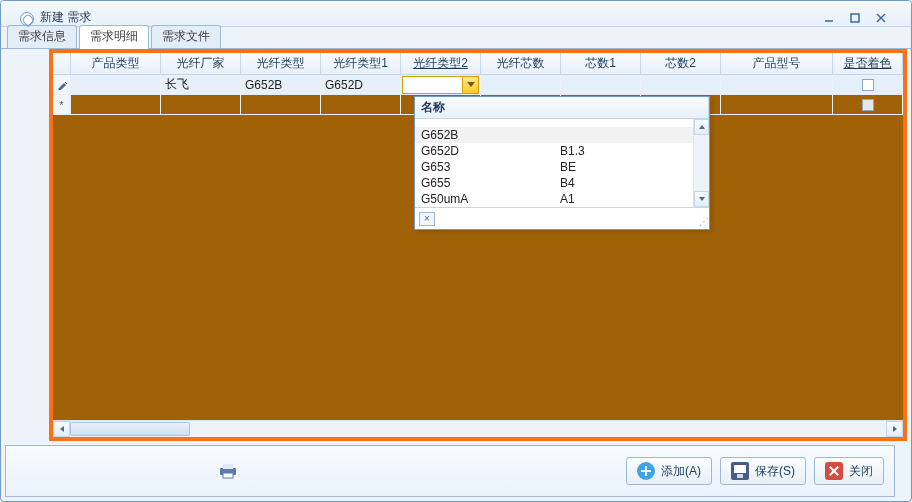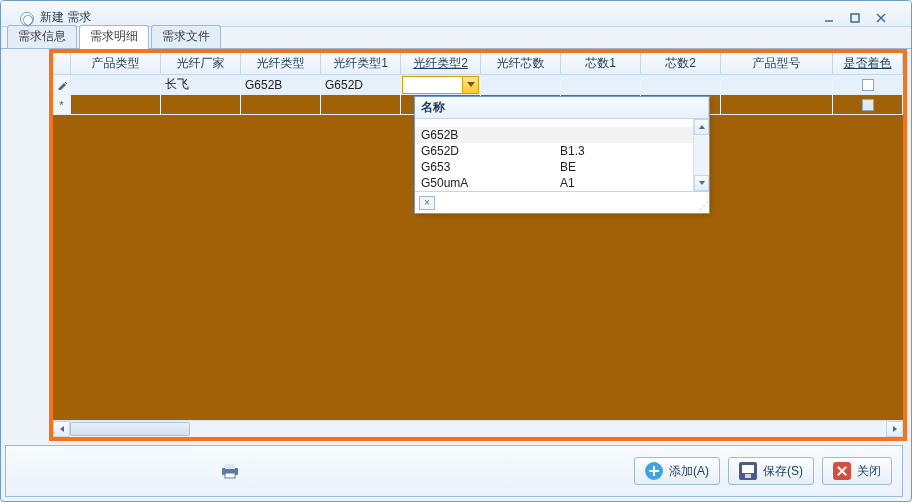--- a/index.html
+++ b/index.html
@@ -48,21 +48,21 @@
   .dd-scroll .sb-track{flex:1;}
   .dd-foot { height:22px; border-top:1px solid #c3d6ea; display:flex; align-items:center; padding:0 4px; position:relative;}
   .dd-foot .closebtn{width:16px;height:14px;border:1px solid #9cb9d9;background:#f2f6fb;display:flex;align-items:center;justify-content:center;color:#4a6a8a;font-size:10px;line-height:1;}
   .dd-foot .grip{position:absolute;right:2px;bottom:2px;color:#9cb9d9;font-size:10px;letter-spacing:-2px;}
   
   .hscroll { position:absolute; left:0; right:0; bottom:0; height:17px; background:#eef3fa; border-top:1px solid #d4e1ef; display:flex;}
   .hscroll .sb-btn{width:17px; display:flex; align-items:center; justify-content:center; background:linear-gradient(#f7fbff,#e4edf7); border:1px solid #c3d6ea;}
   .hscroll .sb-track{flex:1; position:relative;}
   .hscroll .thumb{position:absolute; left:0; top:1px; height:14px; width:120px; background:linear-gradient(#e9f2fb,#cfe1f2); border:1px solid #a9c4df; border-radius:2px;}
   
-  .footer { position:absolute; left:4px; right:8px; bottom:4px; height:52px; border:1px solid #9cb9d9; background:linear-gradient(#f7fbff,#eaf2fb); display:flex; align-items:center;}
+  .footer { position:absolute; left:4px; right:16px; bottom:4px; height:52px; border:1px solid #9cb9d9; background:linear-gradient(#f7fbff,#eaf2fb); display:flex; align-items:center;}
   .footer .left{flex:0 0 50%; display:flex; justify-content:center;}
   .footer .right{flex:1; display:flex; justify-content:flex-end; gap:8px; padding-right:10px;}
   .btn { height:28px; padding:0 10px; background:linear-gradient(#fcfefe,#e6eef7); border:1px solid #9cb9d9; border-radius:3px; display:flex; align-items:center; gap:6px; color:#1b3a5c; cursor:pointer;}
   .btn .ic{width:18px;height:18px;display:flex;align-items:center;justify-content:center;}
   .ic-add{background:#3fa4e6;border-radius:50%;position:relative;}
   .ic-add::before,.ic-add::after{content:"";position:absolute;background:#fff;}
   .ic-add::before{left:4px;top:8px;width:10px;height:2px;}
   .ic-add::after{left:8px;top:4px;width:2px;height:10px;}
   .ic-save{background:#4a5a8a;border-radius:2px;position:relative;}
   .ic-save::before{content:"";position:absolute;left:3px;top:3px;width:12px;height:8px;background:#fff;}
@@ -182,20 +182,24 @@
         </div>
       <div class="dd-row">
           <div>G652D</div>
           <div>B1.3</div>
         </div>
       <div class="dd-row">
           <div>G653</div>
           <div>BE</div>
         </div>
       <div class="dd-row">
+          <div>G655</div>
+          <div>B4</div>
+        </div>
+      <div class="dd-row">
           <div>G50umA</div>
           <div>A1</div>
         </div>
       <div class="dd-scroll">
         <div class="sb-btn">
             <svg width="8" height="6">
               <path d="M4 1 L7 5 L1 5 Z" fill="#4a6a8a"></path>
             </svg>
           </div>
         <div class="sb-track"></div>

